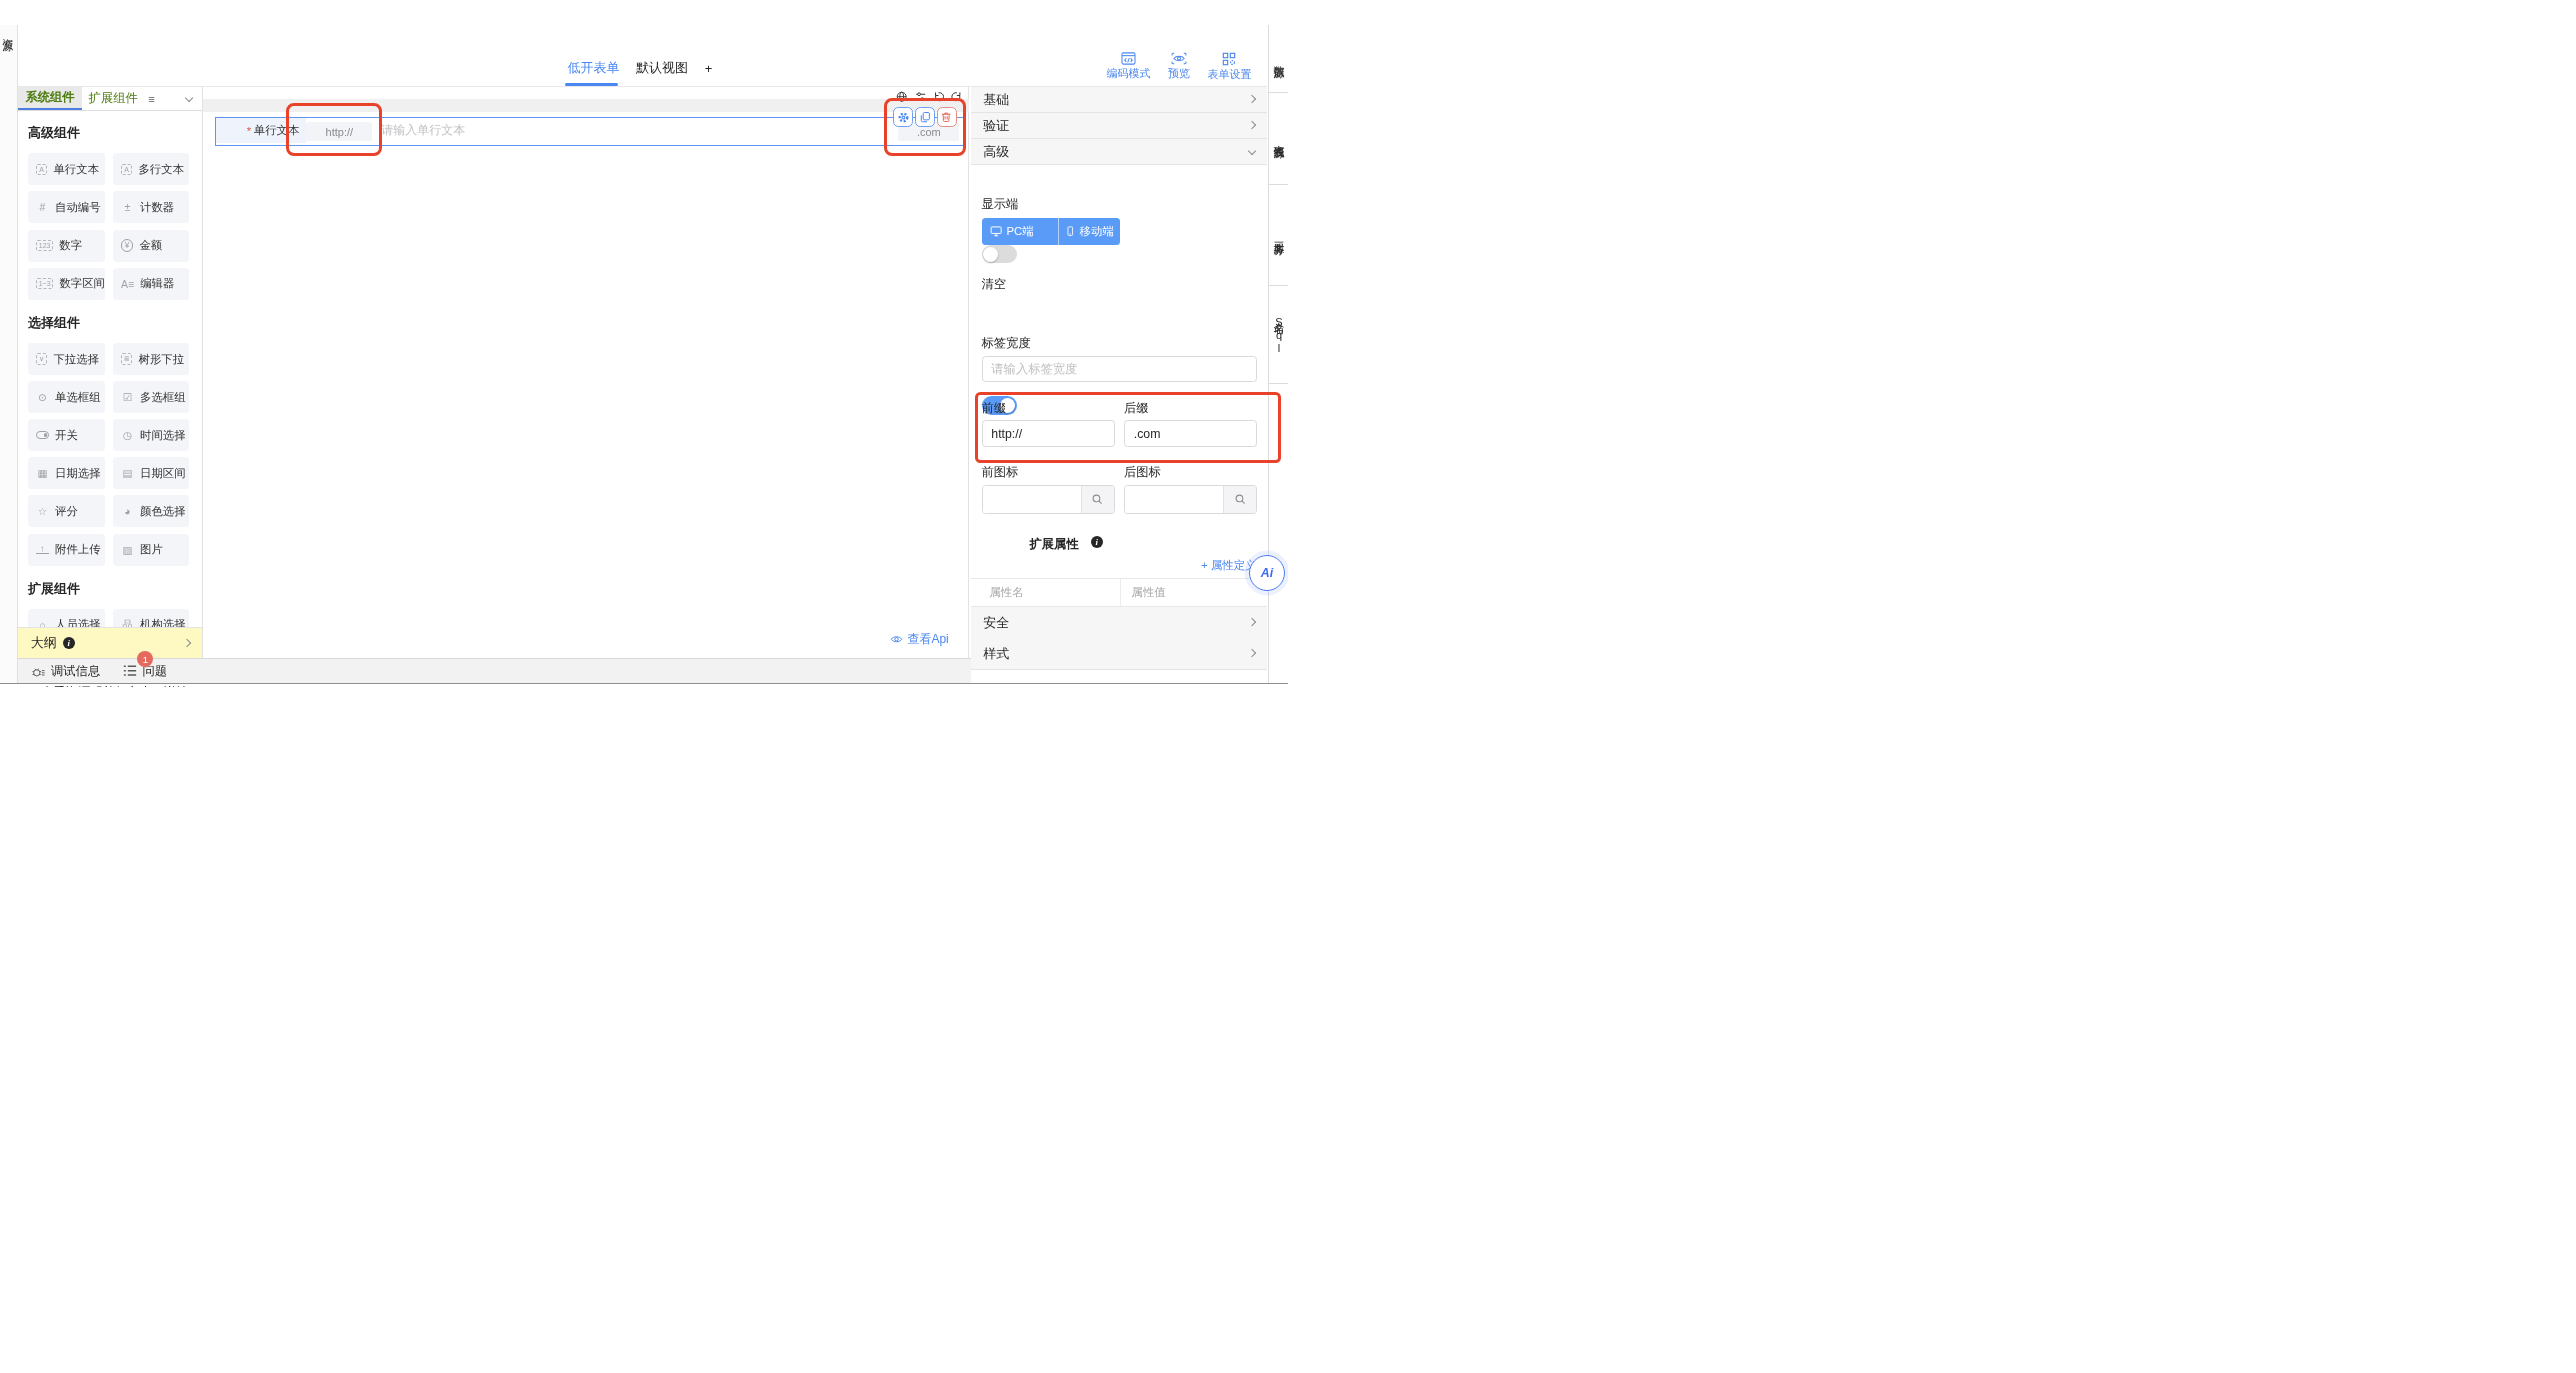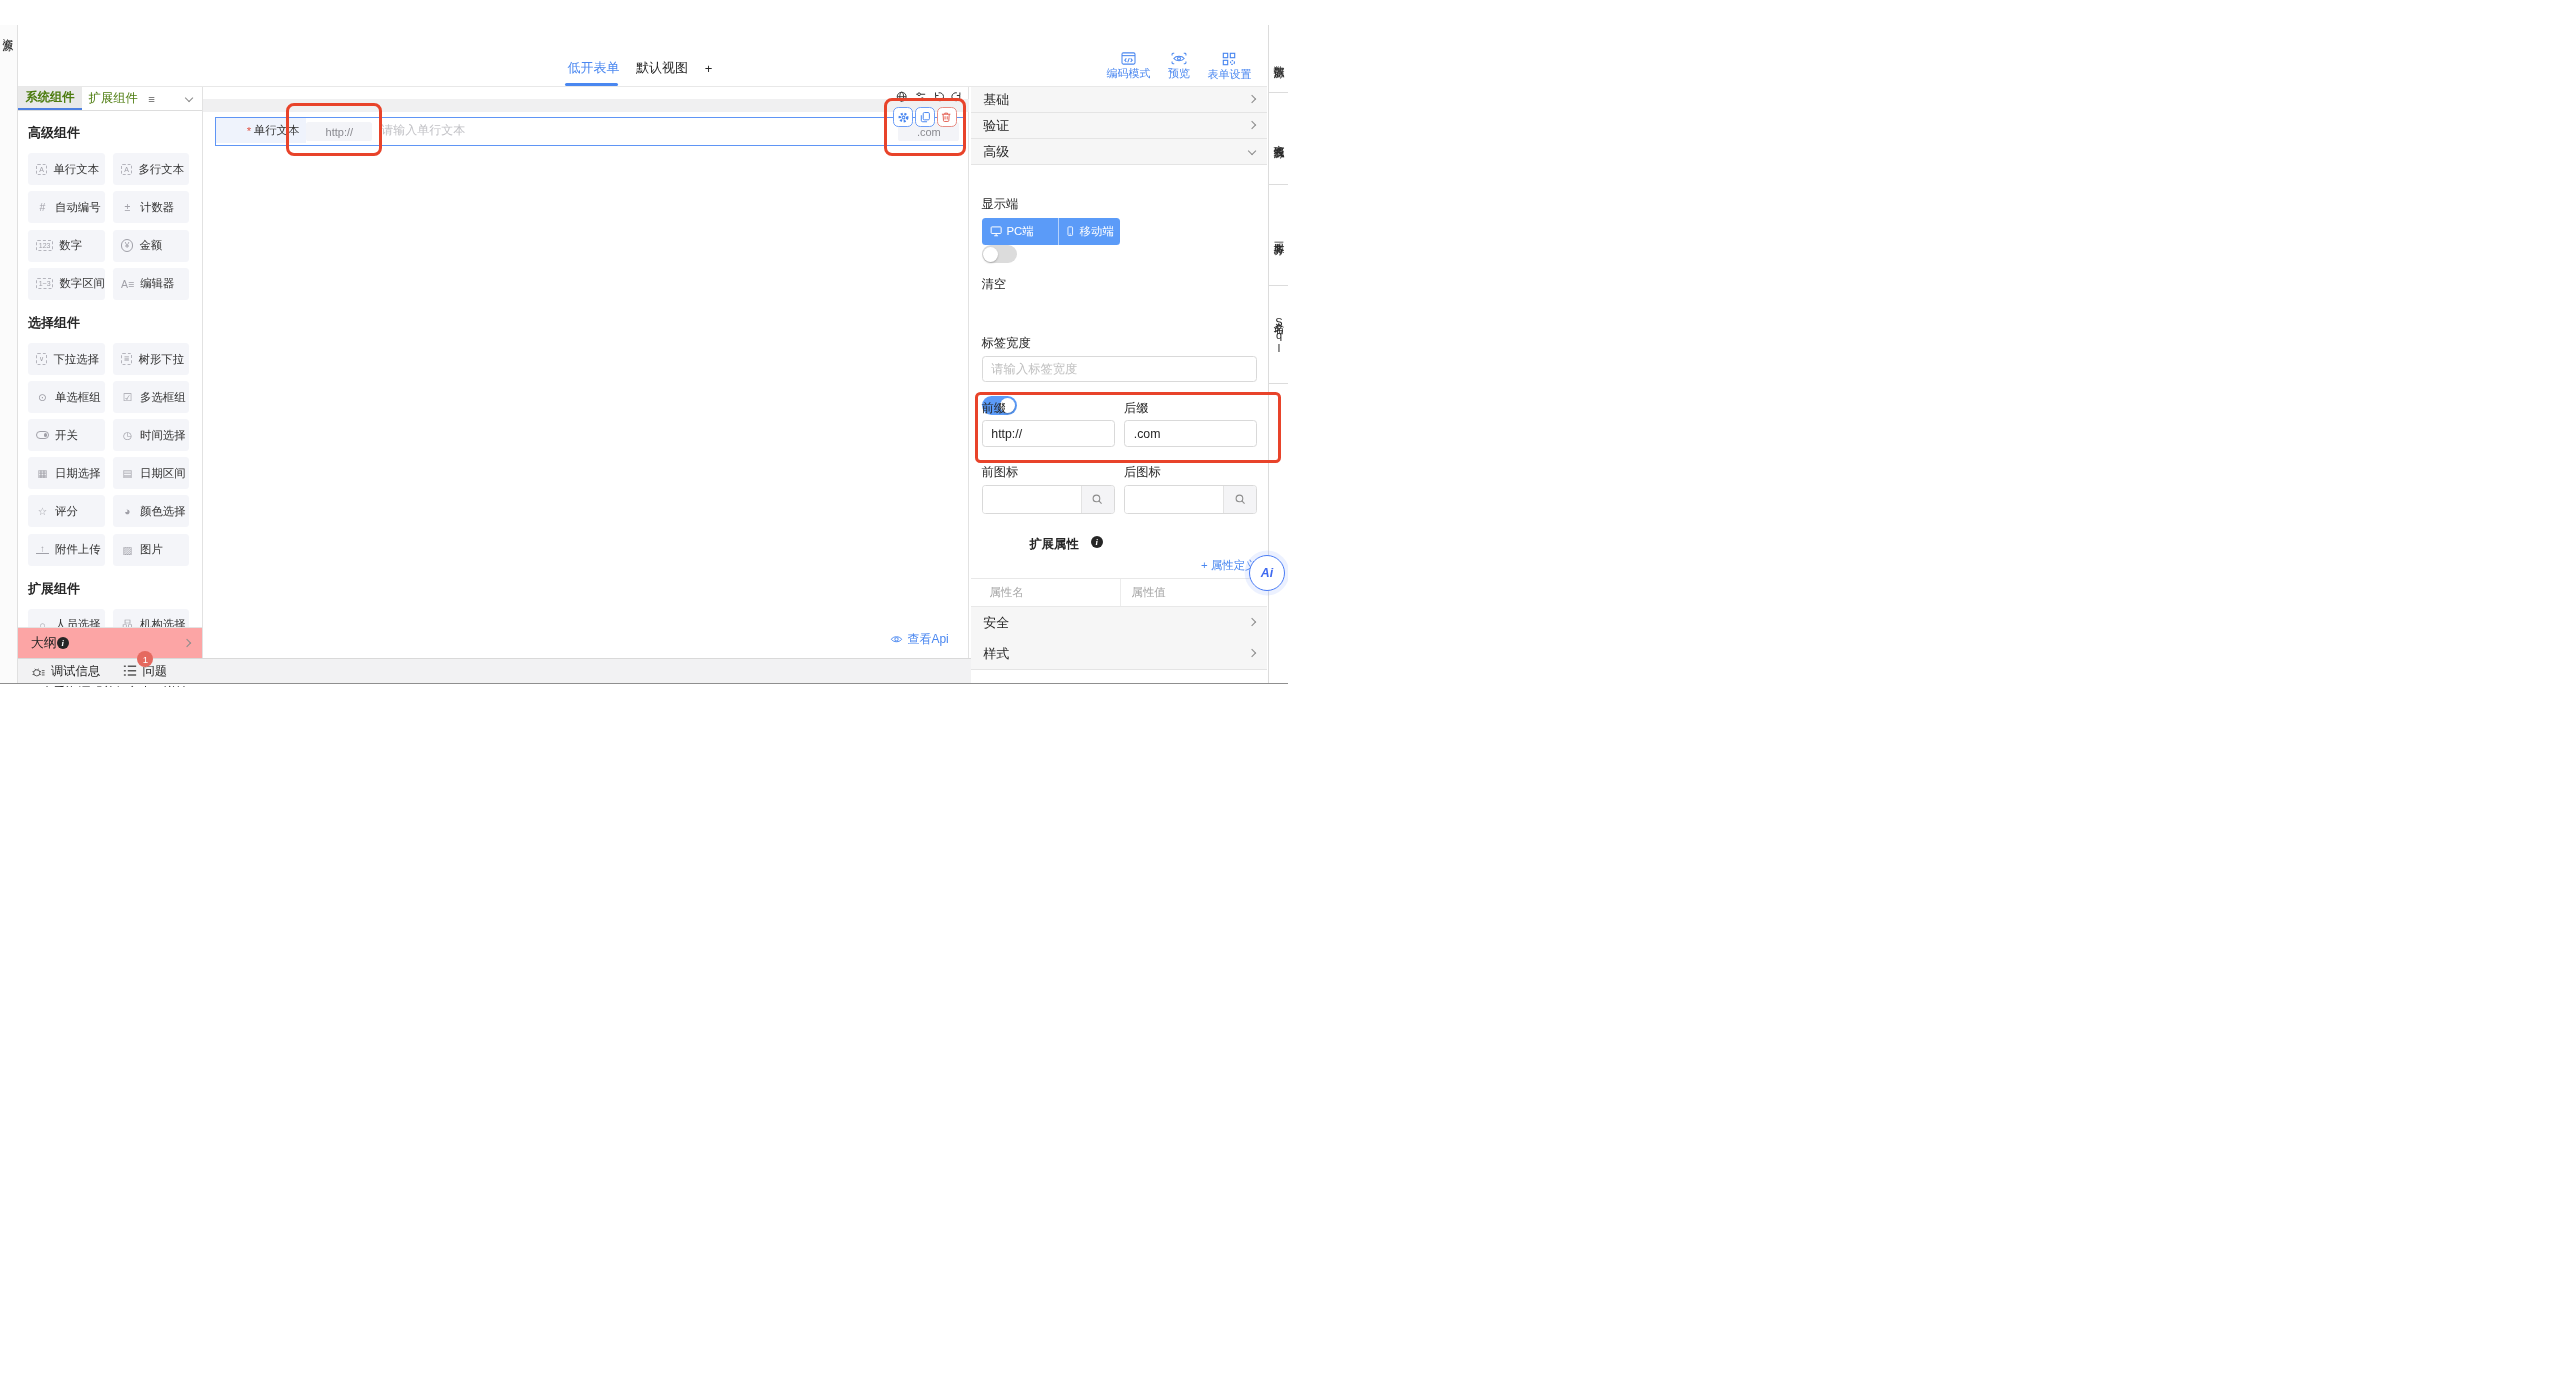--- a/index.html
+++ b/index.html
@@ -51,21 +51,21 @@
   .pal-head.first { margin-top:13px; }
   .pal-grid { display:grid; grid-template-columns:77px 76px; gap:6.1px 8px; }
   .pal-card { height:32px; background:#f4f5f9; border-radius:3.5px; display:flex; align-items:center; padding:0 0 0 8px; gap:6.1px; cursor:grab; }
   .pal-ic { color:#a0a0a8; font-size:10.5px; display:inline-flex; align-items:center; justify-content:center; min-width:13px; }
   .pal-ic.sh-box { border:0.9px dashed #b5b5bd; border-radius:1.8px; font-size:7px; padding:0 1.8px; line-height:9.6px; min-width:11.4px; }
   .pal-ic.sh-circle { border:0.9px solid #a0a0a8; border-radius:50%; width:12.3px; height:12.3px; min-width:12.3px; font-size:8.3px; line-height:10.5px; }
   .pal-ic.sh-underline { border-bottom:1.3px solid #a0a0a8; font-size:9.6px; line-height:8.8px; }
   .pal-ic.sh-pill { position:relative; width:13px; height:8px; min-width:13px; border:1.1px solid #a0a0a8; border-radius:4.4px; }
   .pal-ic.sh-pill::after { content:""; position:absolute; right:0.9px; top:0.9px; width:3.5px; height:3.5px; border-radius:50%; background:#a0a0a8; }
   .pal-lb { font-size:11.4px; color:#333; white-space:nowrap; }
-  .outline-row { position:absolute; left:0; top:540px; width:184px; height:31px; background:#fca5a5; border-top:0.9px solid #e3e3e3; display:flex; align-items:center; padding:0 12.3px; gap:0; cursor:pointer; }
+  .outline-row { position:absolute; left:0; top:540px; width:184px; height:31px; background:#fef9c3; border-top:0.9px solid #e3e3e3; display:flex; align-items:center; padding:0 12.3px; gap:6px; cursor:pointer; }
   .outline-row .olab { font-size:13px; color:#262626; }
   .outline-row .chev { margin-left:auto; }
 
   
   #canvas { position:absolute; left:203px; top:87px; width:766px; height:571px; background:#fff; border-right:0.9px solid #e2e2e2; }
   .canvas-strip { position:absolute; left:0; top:12.3px; width:766px; height:13px; background:#f0f0f1; }
   .canvas-tools { position:absolute; right:5.3px; top:3.5px; display:flex; gap:7px; z-index:2; }
   .canvas-tools .t { cursor:pointer; display:flex; }
   .form-row { position:absolute; left:12.3px; top:30px; width:750px; height:29px; background:#fff; border:1.8px solid #5f95f5; display:flex; align-items:center; }
   .form-label-zone { position:absolute; left:0; top:0; width:90px; height:25.4px; background:#eff3fc; display:flex; align-items:center; justify-content:flex-end; padding-right:7px; gap:2.6px; }

